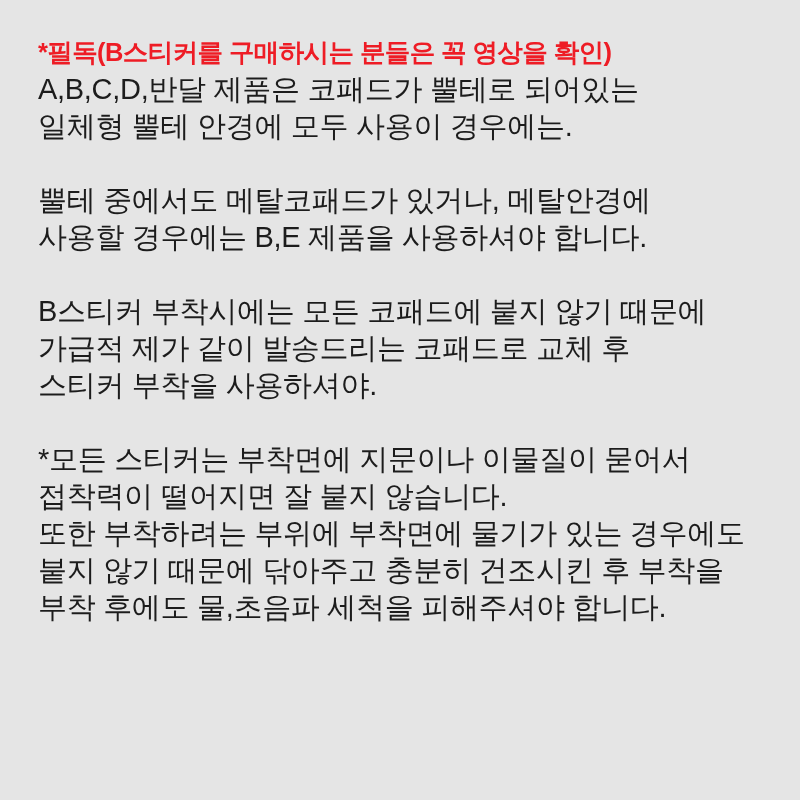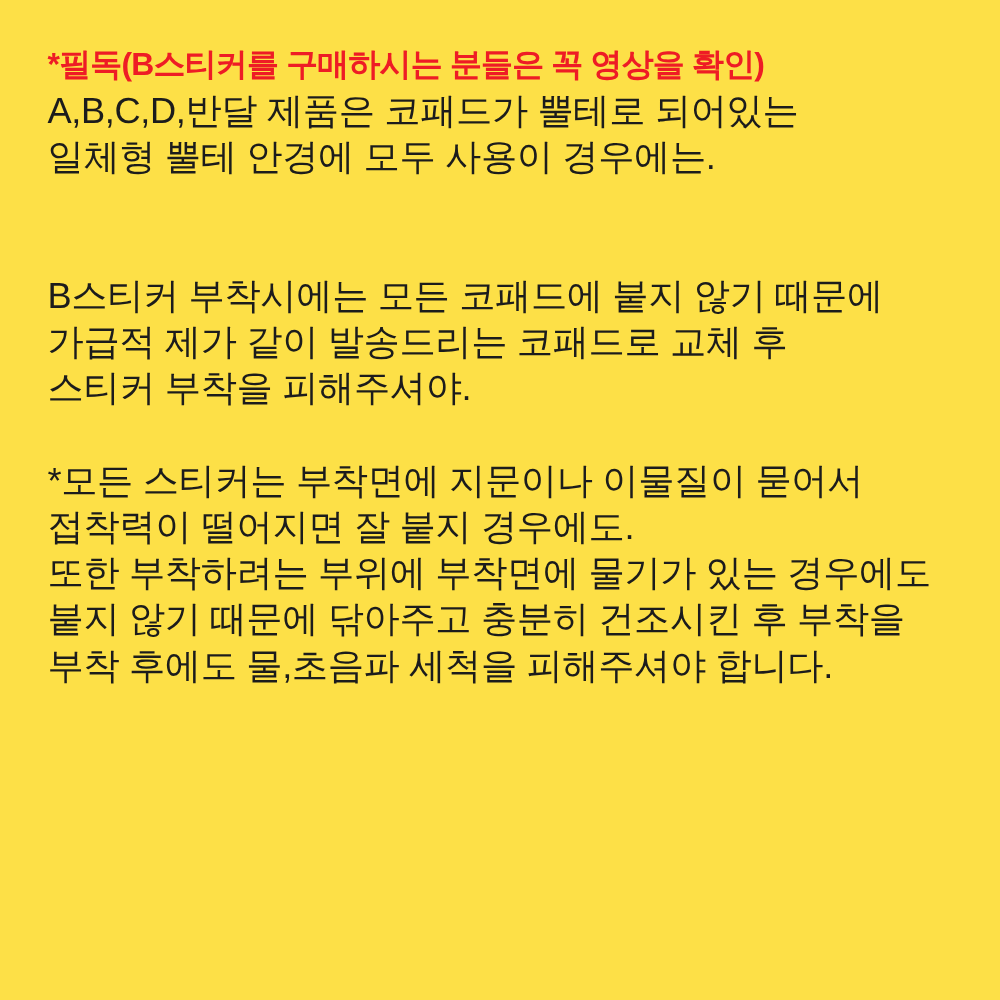--- a/index.html
+++ b/index.html
@@ -11,21 +11,21 @@
     height: 800px;
     background: #ffffff;
     font-family: "Liberation Sans", "DejaVu Sans", sans-serif;
     overflow: hidden;
   }
   .page {
     width: 800px;
     height: 800px;
     box-sizing: border-box;
     padding: 34px 36px 0 38px;
-    background: #fde047;
+    background: #e5e5e5;
   }
   .block {
     margin: 0;
   }
   .line {
     font-size: 29px;
     line-height: 37px;
     color: #1c1c1c;
     white-space: pre;
     letter-spacing: -0.3px;
@@ -52,34 +52,38 @@
     <div class="line headline">*필독(B스티커를 구매하시는 분들은 꼭 영상을 확인)</div>
   </div>
 
   <div class="block">
     <div class="line">A,B,C,D,반달 제품은 코패드가 뿔테로 되어있는</div>
     <div class="line">일체형 뿔테 안경에 모두 사용이 경우에는.</div>
   </div>
 
   <div class="spacer"></div>
 
+  <div class="block">
+    <div class="line">뿔테 중에서도 메탈코패드가 있거나, 메탈안경에</div>
+    <div class="line">사용할 경우에는 B,E 제품을 사용하셔야 합니다.</div>
+  </div>
 
   <div class="spacer"></div>
 
   <div class="block">
     <div class="line">B스티커 부착시에는 모든 코패드에 붙지 않기 때문에</div>
     <div class="line">가급적 제가 같이 발송드리는 코패드로 교체 후</div>
-    <div class="line">스티커 부착을 피해주셔야.</div>
+    <div class="line">스티커 부착을 사용하셔야.</div>
   </div>
 
   <div class="spacer"></div>
 
   <div class="block">
     <div class="line">*모든 스티커는 부착면에 지문이나 이물질이 묻어서</div>
-    <div class="line">접착력이 떨어지면 잘 붙지 경우에도.</div>
+    <div class="line">접착력이 떨어지면 잘 붙지 않습니다.</div>
     <div class="line">또한 부착하려는 부위에 부착면에 물기가 있는 경우에도</div>
     <div class="line">붙지 않기 때문에 닦아주고 충분히 건조시킨 후 부착을</div>
     <div class="line">부착 후에도 물,초음파 세척을 피해주셔야 합니다.</div>
   </div>
 
   <div class="spacer small"></div>
 
 
 </div>
 

